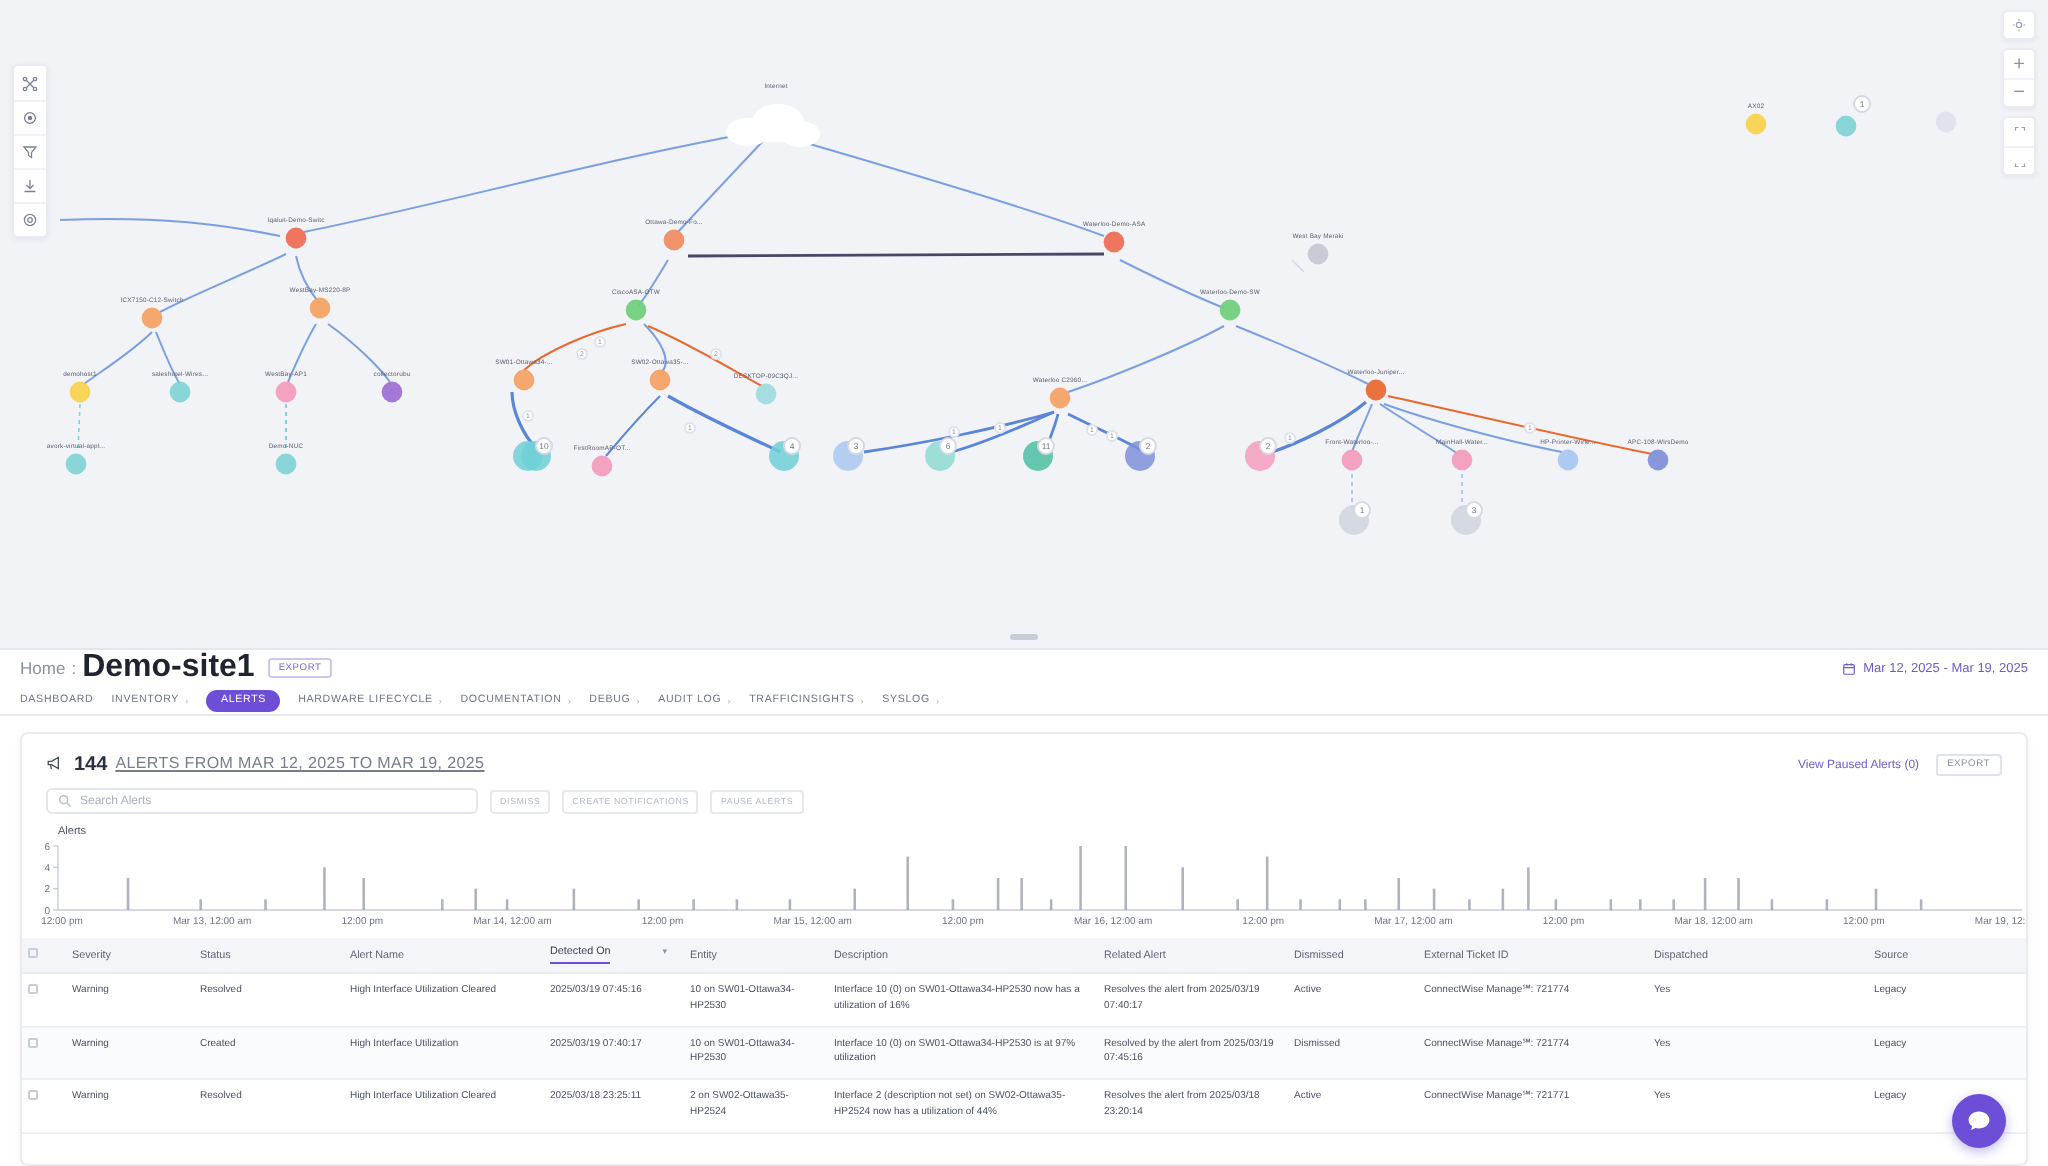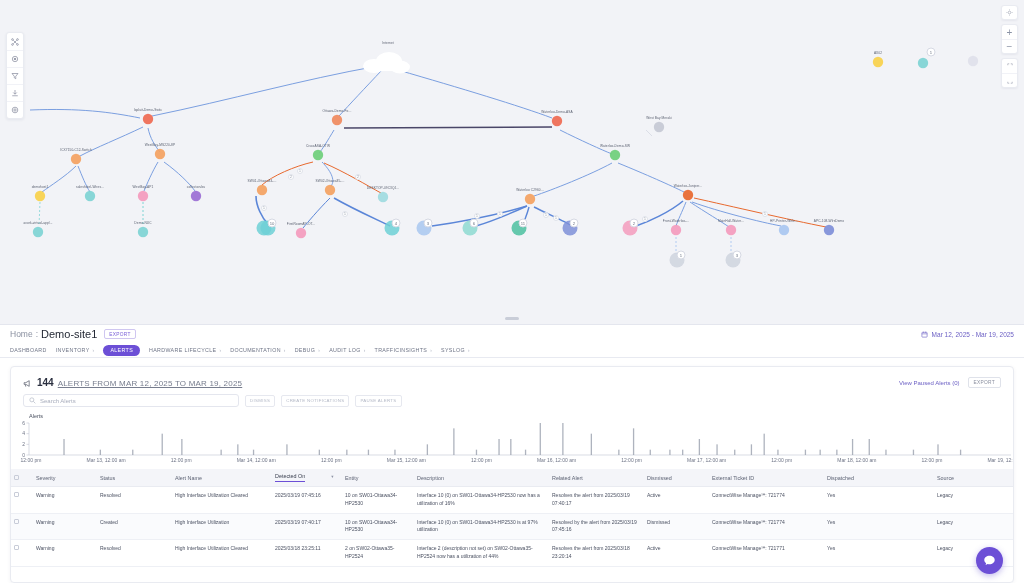--- a/index.html
+++ b/index.html
@@ -74,21 +74,21 @@
   }
   .grip { width: 14px; height: 3px; border-radius: 2px; background: #c9cdd8; }
 
   
   .crumbbar {
     position: absolute; left: 0; top: 325px; width: 1024px; height: 18px;
     display: flex; align-items: center; padding: 0 10px; background: #fff;
   }
   .crumb-home { font-size: 8.5px; color: #8a90a0; }
   .crumb-sep { font-size: 8.5px; color: #8a90a0; margin: 0 3px; }
-  .crumb-site { font-size: 11px; font-weight: normal; color: #1f2430; }
+  .crumb-site { font-size: 16px; font-weight: bold; color: #1f2430; }
   .mini-export {
     margin-left: 7px; font-size: 4.8px; letter-spacing: .3px; color: #7b61d8;
     border: 1px solid #cfc6f0; border-radius: 2px; padding: 1.5px 4px;
     background: #fff; cursor: pointer;
   }
   .daterange {
     margin-left: auto; display: flex; align-items: center; gap: 4px;
     font-size: 6.5px; color: #6b5fc4;
   }
 
@@ -103,21 +103,21 @@
   .ntab.active {
     background: #6c4fd6; color: #fff; border-radius: 9px; padding: 2.5px 7px;
   }
 
   
   .card {
     position: absolute; left: 10px; top: 366px; width: 1004px; height: 217px;
     background: #fff; border: 1px solid #e9ebf1; border-radius: 4px;
     box-shadow: 0 1px 4px rgba(30,40,80,.05); overflow: hidden;
   }
-  .card-head { display: flex; align-items: flex-end; padding: 10px 12px 6px 12px; }
+  .card-head { display: flex; align-items: flex-start; padding: 10px 12px 6px 12px; }
   .megaphone { margin-right: 5px; }
   .ct-count { font-size: 10px; font-weight: bold; color: #2b3040; }
   .ct-rest { font-size: 8px; color: #777d8e; margin-left: 4px; letter-spacing: .2px; text-decoration: underline;}
   .head-right { margin-left: auto; display: flex; align-items: center; gap: 8px; }
   .paused-link { font-size: 6px; color: #6b5fc4; cursor: pointer; }
   .export2 {
     font-size: 4.8px; letter-spacing: .3px; color: #8b90a0;
     border: 1px solid #dfe2ea; border-radius: 2px; padding: 2px 5px; cursor: pointer;
   }
 

